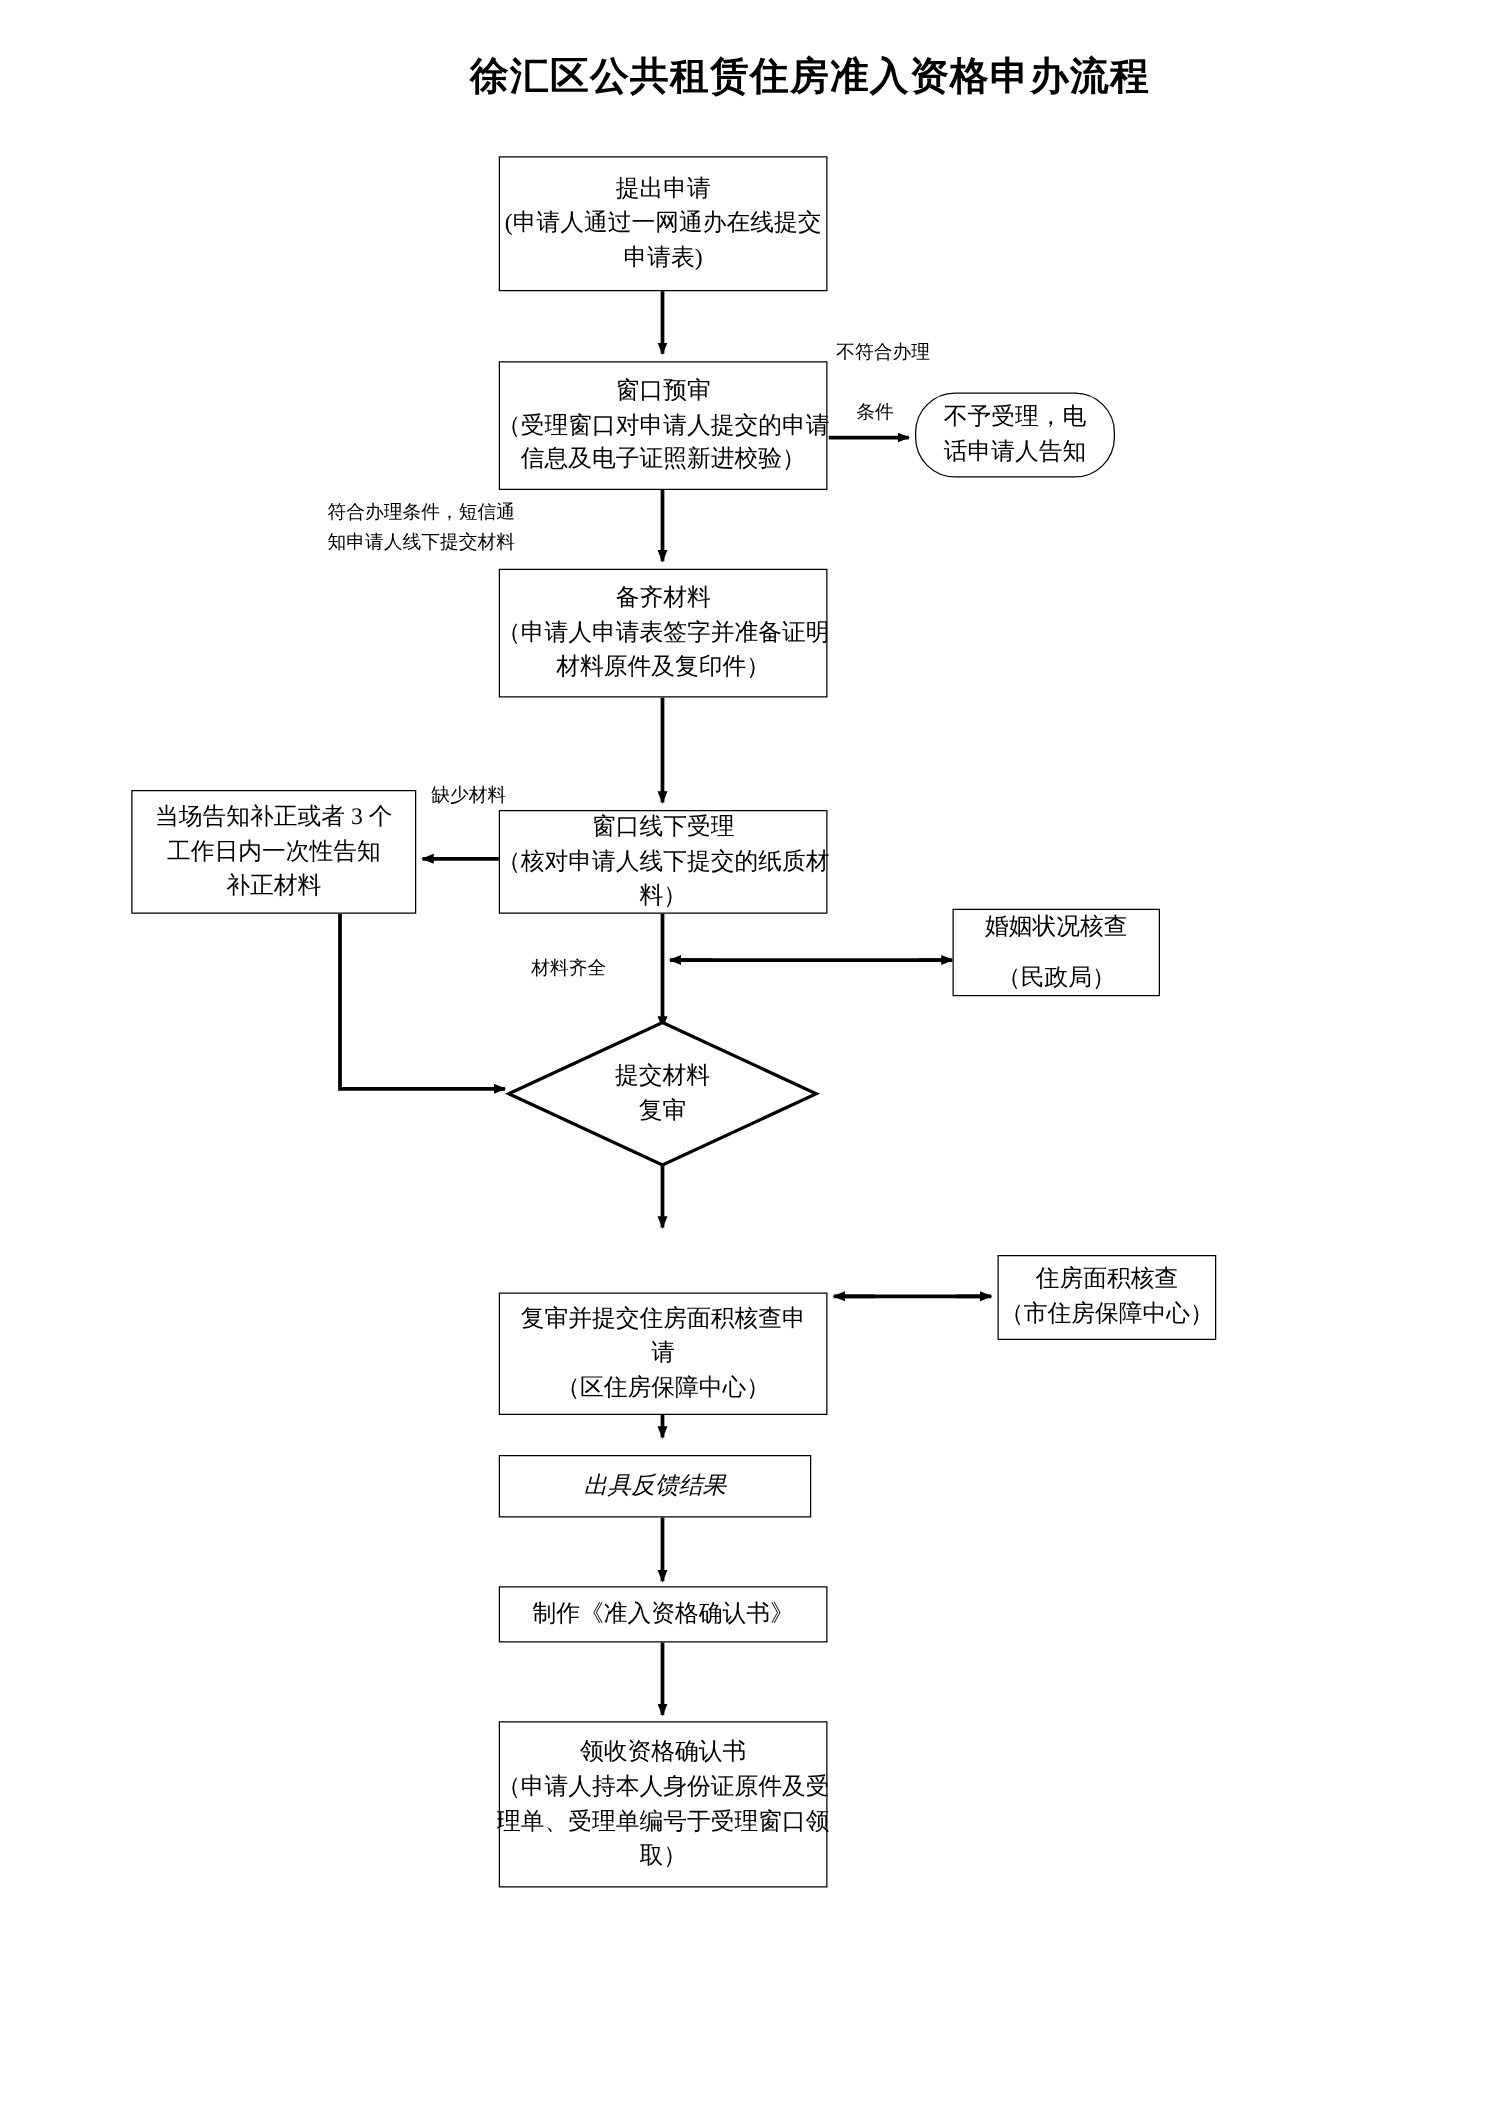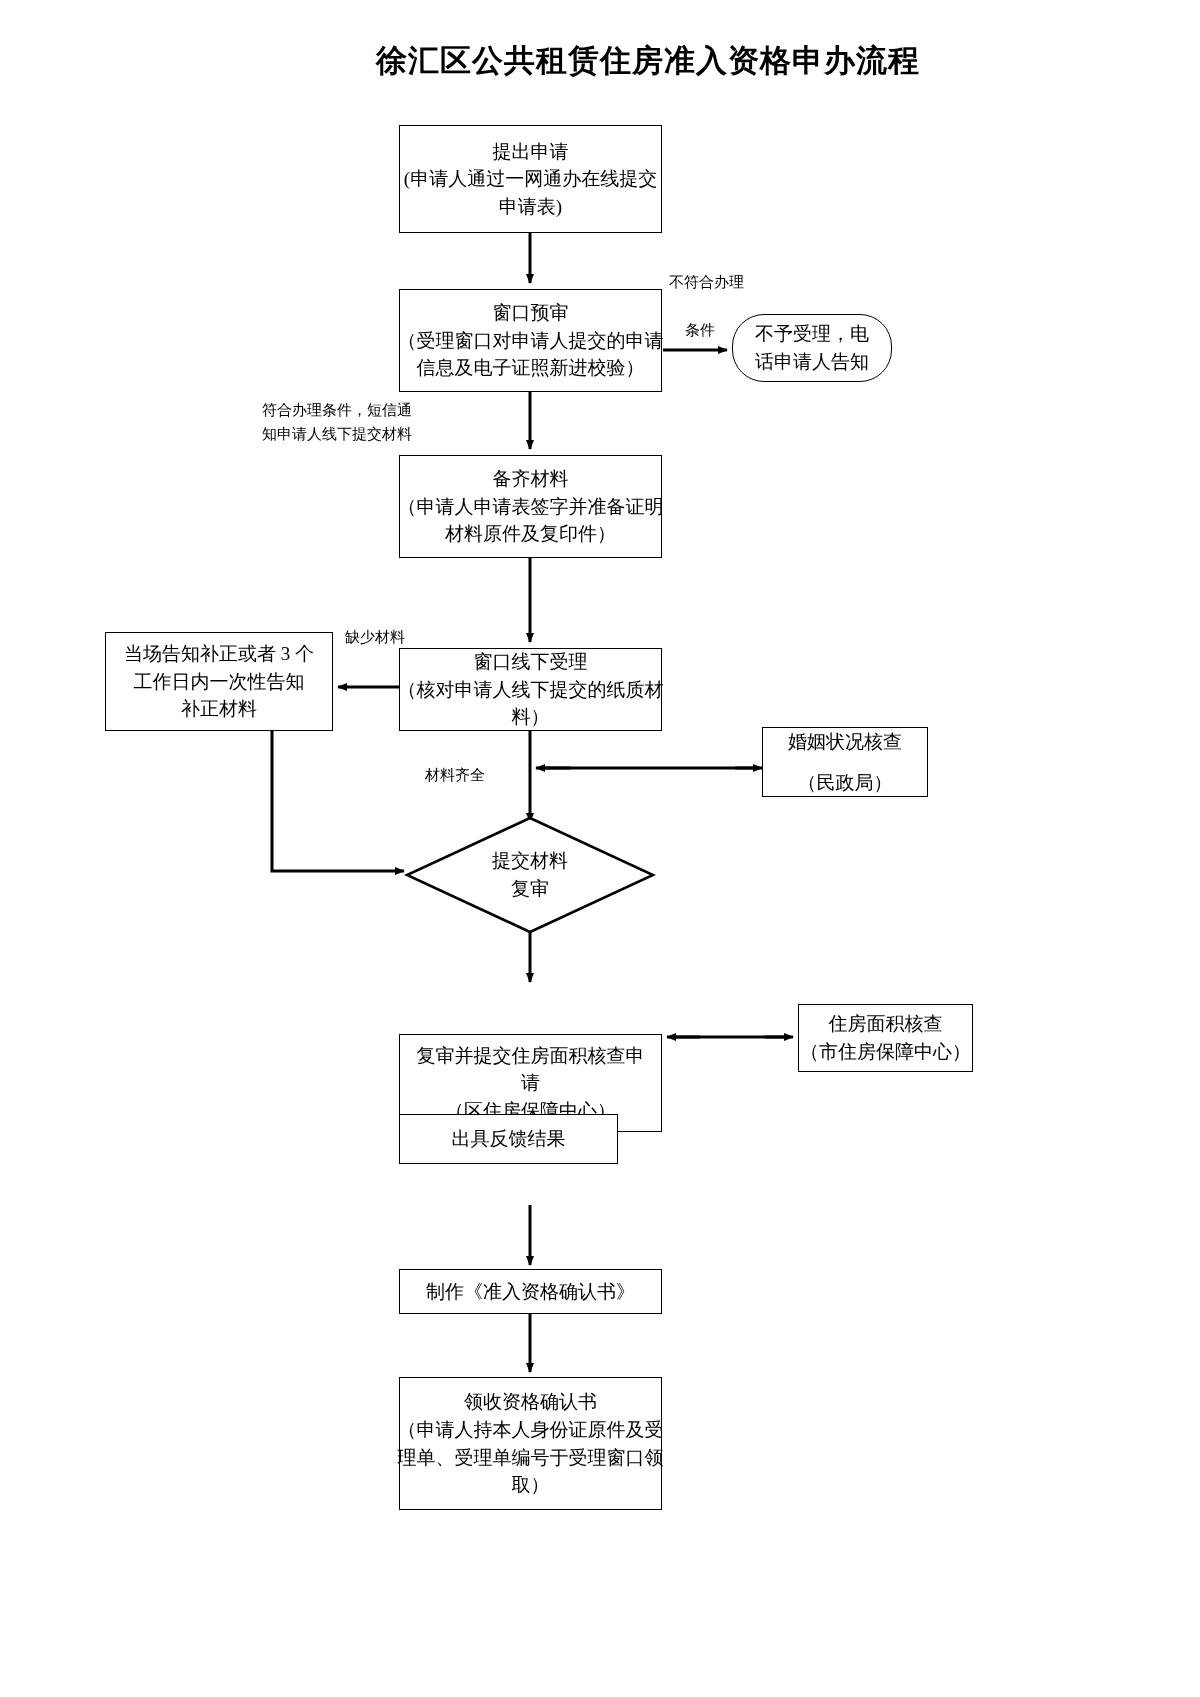--- a/index.html
+++ b/index.html
@@ -185,21 +185,21 @@
     <span class="ln">复审并提交住房面积核查申</span>
     <span class="ln">请</span>
     <span class="ln">（区住房保障中心）</span>
   </div>
 
   <div class="node" style="left:798px; top:1004px; width:175px; height:68px;">
     <span class="ln">住房面积核查</span>
     <span class="ln">（市住房保障中心）</span>
   </div>
 
-  <div class="node" style="left:399px; top:1114px; width:219px; height:50px;">
+  <div class="node" style="left:399px; top:1164px; width:250px; height:50px;font-style:italic;">
     <span class="ln">出具反馈结果</span>
   </div>
 
   <div class="node" style="left:399px; top:1269px; width:263px; height:45px;">
     <span class="ln">制作《准入资格确认书》</span>
   </div>
 
   <div class="node" style="left:399px; top:1377px; width:263px; height:133px;">
     <span class="ln">领收资格确认书</span>
     <span class="ln">（申请人持本人身份证原件及受</span>

